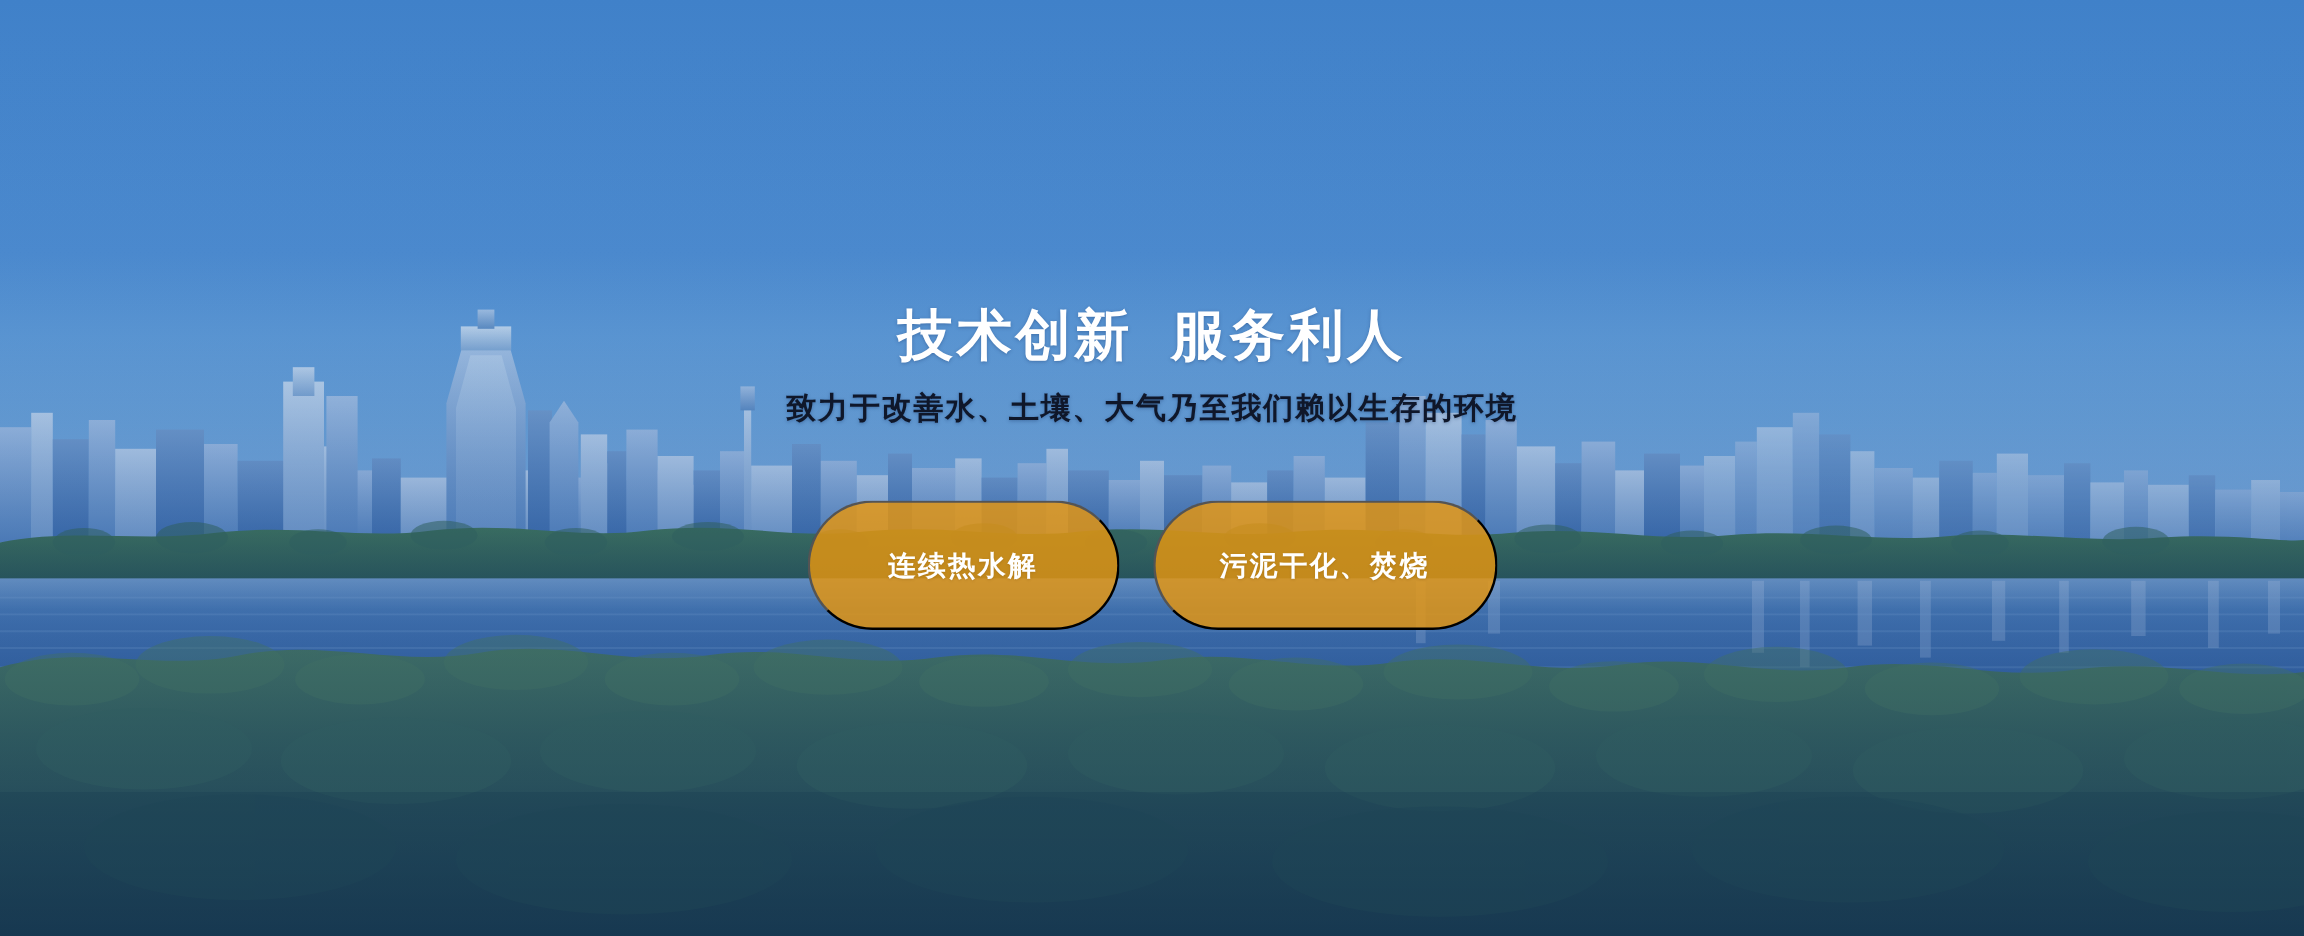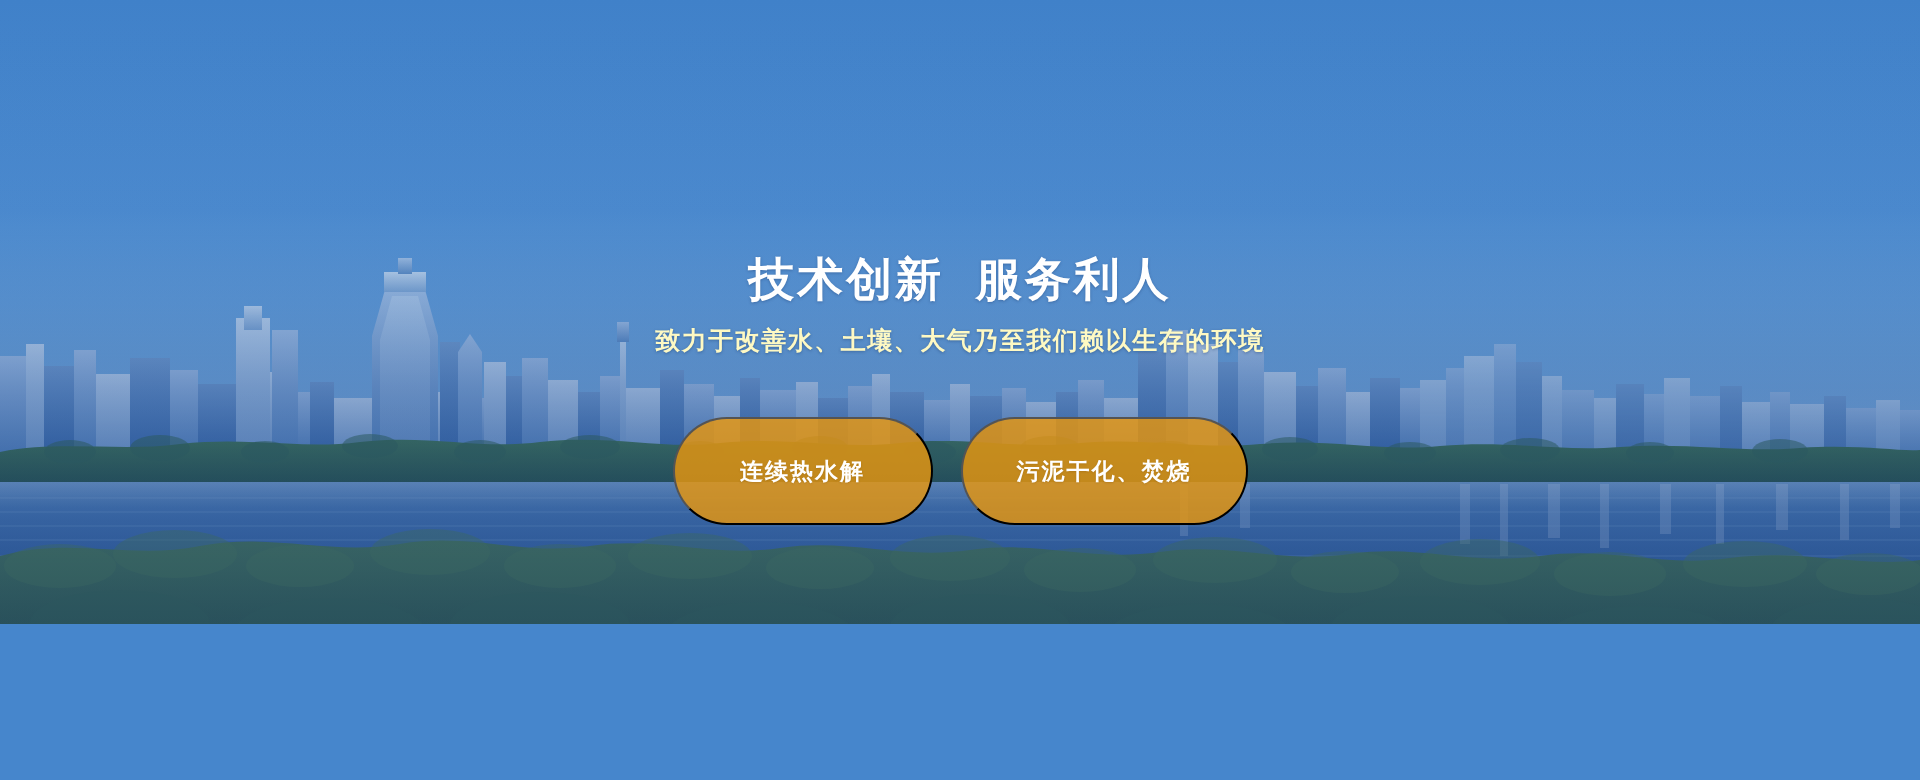--- a/index.html
+++ b/index.html
@@ -3,21 +3,21 @@
 <meta charset="utf-8">
 <style>
   * { margin:0; padding:0; box-sizing:border-box; }
   html,body{
     width:1920px; height:780px; overflow:hidden;
     font-family:"Liberation Sans","DejaVu Sans",sans-serif;
     background:#4686cc;
   }
   .hero{
     position:relative;
-    width:1920px; height:624px;
+    width:1920px; height:780px;
     overflow:hidden;
   }
   
   .scene{ position:absolute; inset:0; width:1920px; height:780px; }
   .scene svg{ display:block; width:1920px; height:780px; }
 
   
   .tint{
     position:absolute; inset:0;
     background:linear-gradient(to bottom,
@@ -43,21 +43,21 @@
     color:#ffffff;
     letter-spacing:3px;
     line-height:1;
     white-space:pre;
     text-shadow:0 1px 3px rgba(20,50,100,0.35);
   }
   .subline{
     margin-top:26px;
     font-size:25px;
     font-weight:bold;
-    color:#fef9c3;
+    color:#0f172a;
     letter-spacing:1.5px;
     line-height:1;
     white-space:pre;
     text-shadow:0 1px 3px rgba(20,50,100,0.40);
   }
   .pill-row{
     margin-top:64px;
     display:flex;
     gap:28px;
   }

